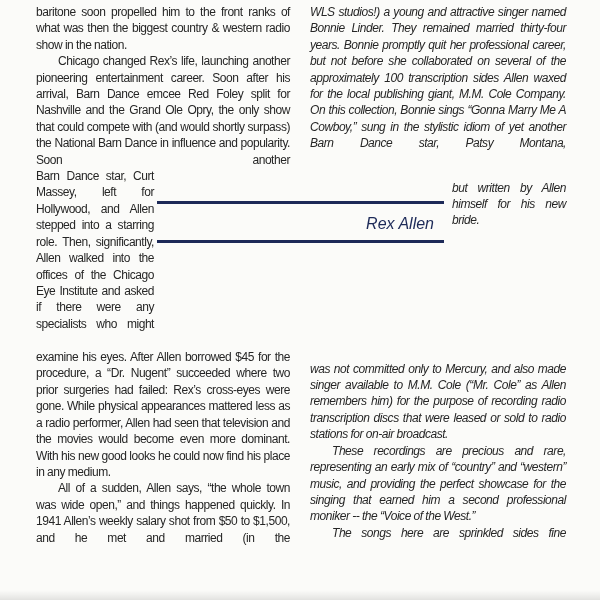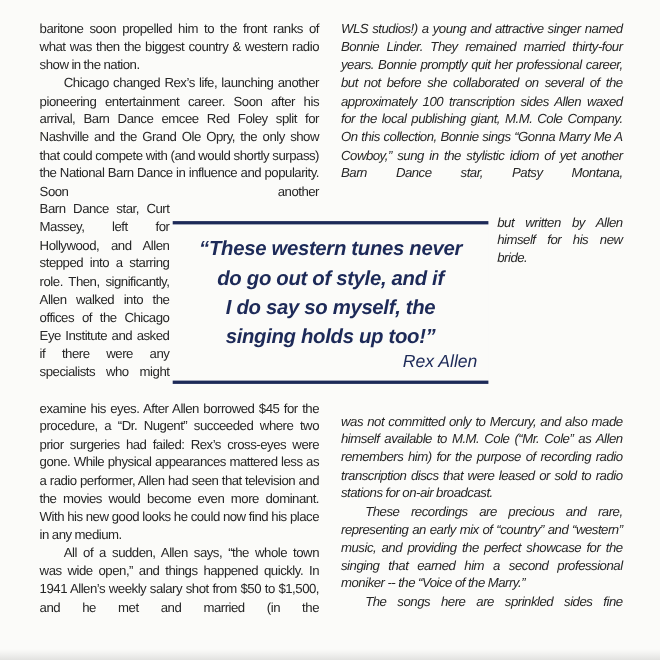--- a/index.html
+++ b/index.html
@@ -15,21 +15,21 @@
     background: #ffffff;
   }
   .page {
     position: relative;
     width: 600px; height: 600px;
     background: var(--paper);
     overflow: hidden;
   }
   .col {
     position: absolute;
-    top: 18px;
+    top: 4px;
   }
   .col-left  { left: 36px;  width: 254px; }
   .col-right { left: 310px; width: 256px; font-style: italic; }
   .para {
     margin: 0;
     color: var(--ink);
     font-size: 12px;
     line-height: 16.4px;
     letter-spacing: -0.45px;
     word-spacing: -0.2px;
@@ -94,31 +94,25 @@
   </div>
 
   <div class="col col-right">
     <div>
         <p class="para stretch">WLS studios!) a young and attractive singer named Bonnie Linder.  They remained married thirty-four years.  Bonnie promptly quit her professional career, but not before she collaborated on several of the approximately 100 transcription sides Allen waxed for the local publishing giant, M.M. Cole Company.  On this collection, Bonnie sings “Gonna Marry Me A Cowboy,” sung in the stylistic idiom of yet another Barn Dance star, Patsy Montana,</p>
       </div>
     <div class="narrow-right">
         <p class="para">but written by Allen himself for his new bride.</p>
       </div>
     <div>
-        <p class="para">was not committed only to Mercury, and also made himself available to M.M. Cole (“Mr. Cole” as Allen remembers him) for the purpose of recording radio transcription discs that were leased or sold to radio stations for on-air broadcast.</p>
-        <p class="para indent">These recordings are precious and rare, representing an early mix of “country” and “western” music, and providing the perfect showcase for the singing that earned him a second professional moniker -- the “Voice of the Marry.”</p>
+        <p class="para">was not committed only to Mercury, and also made singer available to M.M. Cole (“Mr. Cole” as Allen remembers him) for the purpose of recording radio transcription discs that were leased or sold to radio stations for on-air broadcast.</p>
+        <p class="para indent">These recordings are precious and rare, representing an early mix of “country” and “western” music, and providing the perfect showcase for the singing that earned him a second professional moniker -- the “Voice of the West.”</p>
         <p class="para indent stretch">The songs here are sprinkled sides fine</p>
       </div>
   </div>
 
   <div class="pull-quote">
-    <div>
-        <div class="quote-line">“These western tunes never</div>
-        <div class="quote-line">do go out of style, and if</div>
-        <div class="quote-line">I do say so myself, the</div>
-        <div class="quote-line">singing holds up too!”</div>
-      </div>
     <div class="quote-attr">Rex Allen</div>
   </div>
 
   <div class="bottom-shadow"></div>
 
 </div>
 
 </body></html>

